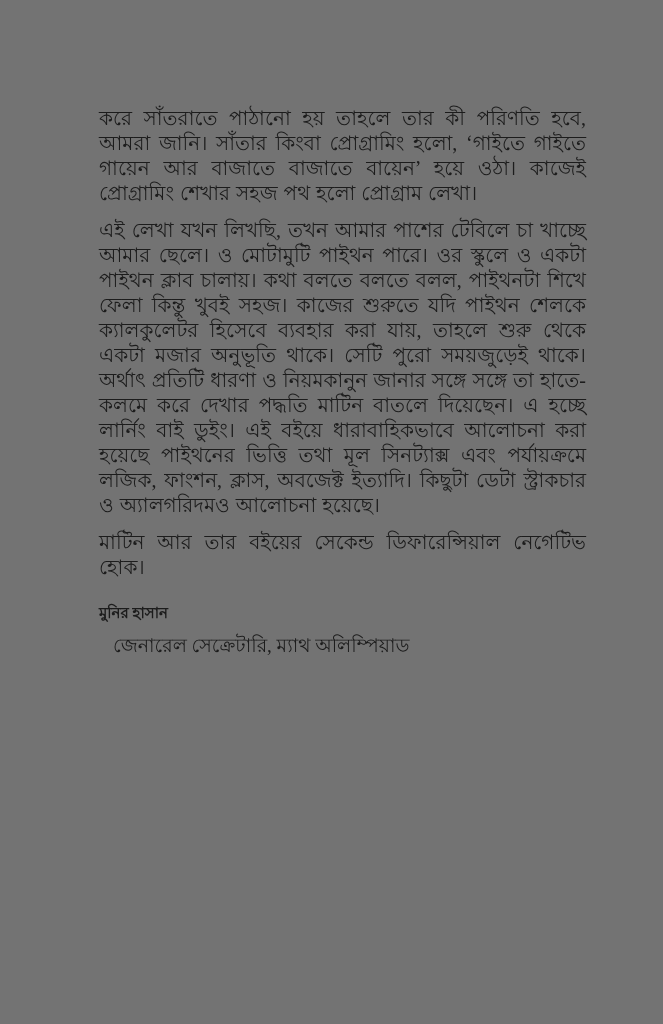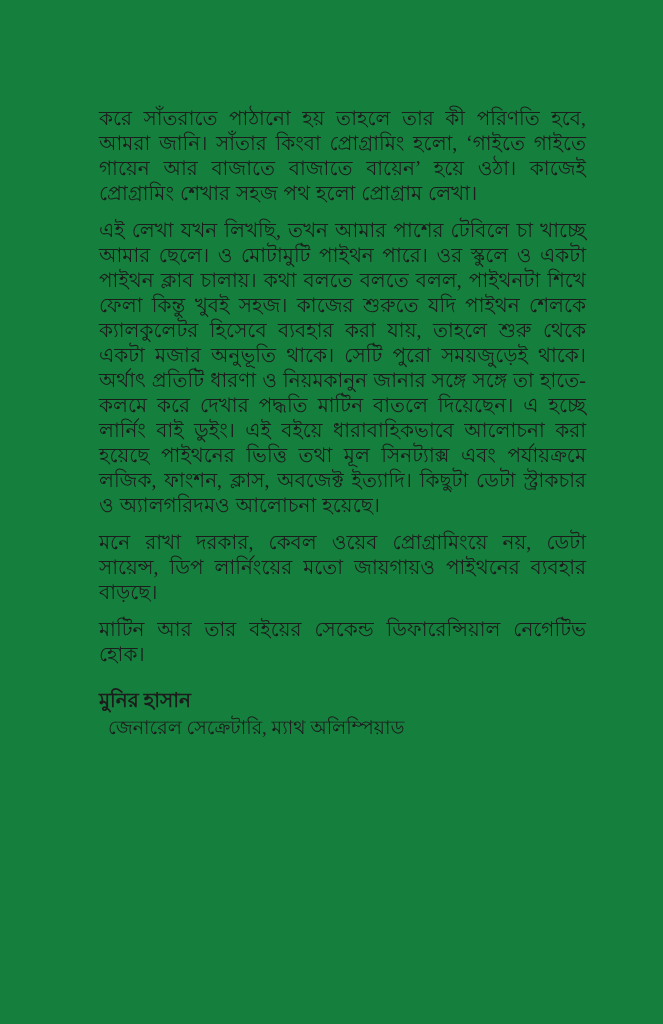--- a/index.html
+++ b/index.html
@@ -10,60 +10,59 @@
     width: 663px;
     height: 1024px;
     background: #ffffff;
     position: relative;
     overflow: hidden;
     font-family: "Liberation Serif", "DejaVu Serif", serif;
   }
   .page {
     position: absolute;
     inset: 0;
-    background: #15803d;
+    background: #737373;
   }
   .text-block {
     position: absolute;
     left: 99px;
     top: 106px;
     width: 487px;
     color: #1c1c1c;
   }
   p.body-para {
     font-size: 20px;
     line-height: 25px;
     text-align: justify;
     margin: 0 0 12px 0;
     word-spacing: 1px;
   }
   .signature {
     margin-top: 20px;
   }
   .sig-name {
-    font-size: 20px;
+    font-size: 15px;
     line-height: 27px;
     font-weight: bold;
     margin: 0;
   }
   .sig-title {
     font-size: 19px;
     line-height: 27px;
-    margin: 0;
+    margin: 5px;
     padding-left: 9px;
   }
 </style>
 </head>
 <body>
 
 <div class="page">
   <div class="text-block">
     <p class="body-para">করে সাঁতরাতে পাঠানো হয় তাহলে তার কী পরিণতি হবে, আমরা জানি। সাঁতার কিংবা প্রোগ্রামিং হলো, ‘গাইতে গাইতে গায়েন আর বাজাতে বাজাতে বায়েন’ হয়ে ওঠা। কাজেই প্রোগ্রামিং শেখার সহজ পথ হলো প্রোগ্রাম লেখা।</p>
     <p class="body-para">এই লেখা যখন লিখছি, তখন আমার পাশের টেবিলে চা খাচ্ছে আমার ছেলে। ও মোটামুটি পাইথন পারে। ওর স্কুলে ও একটা পাইথন ক্লাব চালায়। কথা বলতে বলতে বলল, পাইথনটা শিখে ফেলা কিন্তু খুবই সহজ। কাজের শুরুতে যদি পাইথন শেলকে ক্যালকুলেটর হিসেবে ব্যবহার করা যায়, তাহলে শুরু থেকে একটা মজার অনুভূতি থাকে। সেটি পুরো সময়জুড়েই থাকে। অর্থাৎ প্রতিটি ধারণা ও নিয়মকানুন জানার সঙ্গে সঙ্গে তা হাতে-কলমে করে দেখার পদ্ধতি মাটিন বাতলে দিয়েছেন। এ হচ্ছে লার্নিং বাই ডুইং। এই বইয়ে ধারাবাহিকভাবে আলোচনা করা হয়েছে পাইথনের ভিত্তি তথা মূল সিনট্যাক্স এবং পর্যায়ক্রমে লজিক, ফাংশন, ক্লাস, অবজেক্ট ইত্যাদি। কিছুটা ডেটা স্ট্রাকচার ও অ্যালগরিদমও আলোচনা হয়েছে।</p>
-    <p class="body-para">মনে রাখা দরকার, কেবল ওয়েব প্রোগ্রামিংয়ে নয়, ডেটা সায়েন্স, ডিপ লার্নিংয়ের মতো জায়গায়ও পাইথনের ব্যবহার বাড়ছে।</p>
     <p class="body-para">মাটিন আর তার বইয়ের সেকেন্ড ডিফারেন্সিয়াল নেগেটিভ হোক।</p>
 
     <div class="signature">
       <p class="sig-name">মুনির হাসান</p>
       <p class="sig-title">জেনারেল সেক্রেটারি, ম্যাথ অলিম্পিয়াড</p>
     </div>
   </div>
 </div>
 
 </body></html>

